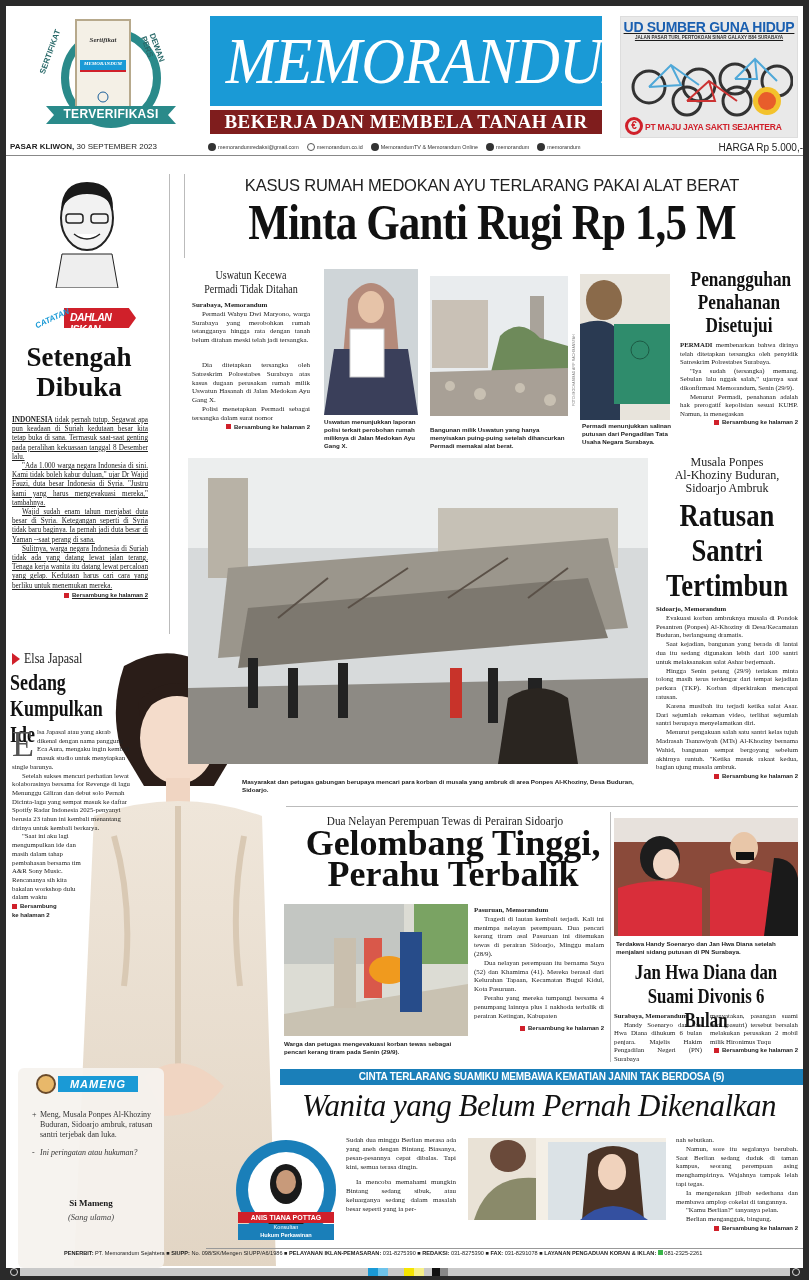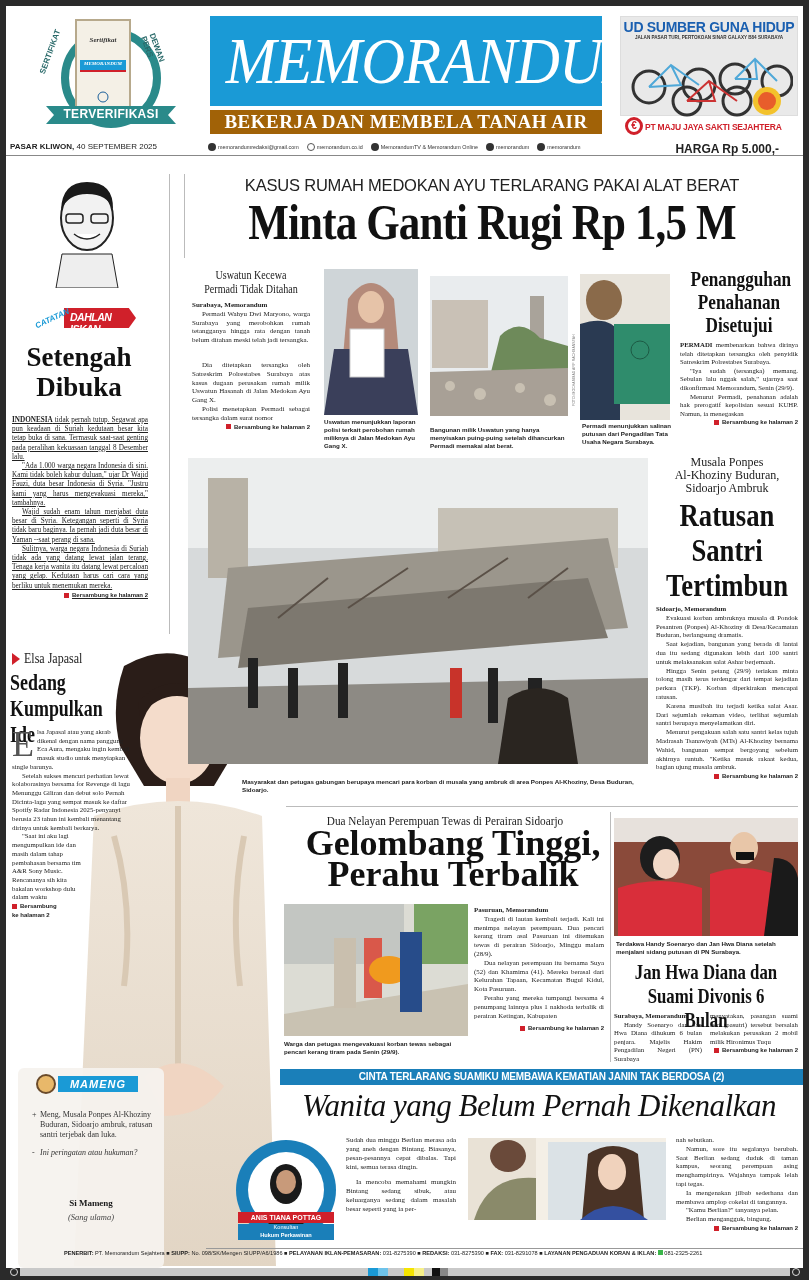--- a/index.html
+++ b/index.html
@@ -34,25 +34,25 @@
     <div class="abs" style="left:40px;top:22px;width:54px;text-align:center;font-size:7px;font-style:italic;font-weight:bold;color:#333">Sertifikat</div>
     <div class="abs" style="left:44px;top:47px;width:46px;text-align:center;font-size:5px;font-style:italic;font-weight:bold;color:#fff">MEMORANDUM</div>
     <div class="abs" style="left:2px;top:58px;font-family:'Liberation Sans',sans-serif;font-size:8px;font-weight:bold;color:#2a6a6a;transform:rotate(-70deg);transform-origin:left top">SERTIFIKAT</div>
     <div class="abs" style="left:120px;top:18px;font-family:'Liberation Sans',sans-serif;font-size:8px;font-weight:bold;color:#2a6a6a;transform:rotate(70deg);transform-origin:left top">DEWAN PERS</div>
     <div class="abs" style="left:18px;top:93px;width:114px;text-align:center;font-family:'Liberation Sans',sans-serif;font-size:12px;font-weight:bold;color:#fff;letter-spacing:0.3px">TERVERIFIKASI</div>
   </div>
 
   <div class="abs" style="left:204px;top:10px;width:392px;height:90px;background:#1a9ad6;">
     <div style="text-align:center;color:#fff;font-family:'Liberation Serif',serif;font-style:italic;font-size:66px;line-height:90px;transform:scaleX(0.92);letter-spacing:-1px">MEMORANDUM</div>
   </div>
-  <div class="abs" style="left:204px;top:104px;width:392px;height:24px;background:#a16207;">
+  <div class="abs" style="left:204px;top:104px;width:392px;height:24px;background:#7f1d1d;">
     <div style="text-align:center;color:#fff;font-family:'Liberation Serif',serif;font-weight:bold;font-size:19px;line-height:24px;letter-spacing:0.5px">BEKERJA DAN MEMBELA TANAH AIR</div>
   </div>
 
-  <div class="abs" style="left:614px;top:10px;width:178px;height:100px;background:#e9e9e9;border:1px solid #ddd;">
+  <div class="abs" style="left:614px;top:10px;width:178px;height:122px;background:#e9e9e9;border:1px solid #ddd;text-decoration:underline;">
     <div style="font-family:'Liberation Sans',sans-serif;font-weight:bold;color:#1a5fb0;font-size:14px;text-align:center;margin-top:2px;letter-spacing:-0.3px">UD SUMBER GUNA HIDUP</div>
     <div style="font-family:'Liberation Sans',sans-serif;font-weight:bold;color:#333;font-size:4.6px;text-align:center">JALAN PASAR TURI, PERTOKOAN SINAR GALAXY B84 SURABAYA</div>
     <svg class="abs" style="left:6px;top:28px" width="166" height="72" viewBox="0 0 166 72">
       <g fill="none" stroke="#333" stroke-width="3">
         <circle cx="22" cy="42" r="16"></circle>
           <circle cx="72" cy="40" r="16"></circle>
         <circle cx="60" cy="56" r="14"></circle>
           <circle cx="110" cy="56" r="14"></circle>
         <circle cx="108" cy="34" r="15"></circle>
           <circle cx="150" cy="36" r="15"></circle>
@@ -66,21 +66,21 @@
         </g>
       <circle cx="140" cy="56" r="14" fill="#f3c22c"></circle>
         <circle cx="140" cy="56" r="9" fill="#e85d2b"></circle>
     </svg>
     <div class="abs" style="left:4px;top:100px;width:18px;height:18px;border-radius:50%;border:3px solid #d0202a;color:#d0202a;font-size:10px;font-weight:bold;text-align:center;line-height:12px;font-family:'Liberation Sans',sans-serif">€</div>
     <div class="abs" style="left:24px;top:105px;font-family:'Liberation Sans',sans-serif;font-weight:bold;color:#d0202a;font-size:8.5px;letter-spacing:-0.2px">PT MAJU JAYA SAKTI SEJAHTERA</div>
   </div>
 
   <div class="abs sans" style="left:0;top:134px;width:797px;height:16px;border-bottom:1px solid #888;">
     <div class="abs" style="left:4px;top:2px;font-size:8px;color:#222">
-      <b>PASAR KLIWON,</b><span> 40 SEPTEMBER 2025</span>
+      <b>PASAR KLIWON,</b><span> 30 SEPTEMBER 2023</span>
     </div>
     <div class="abs" style="left:202px;top:3px;display:flex;gap:8px;font-size:5.4px;color:#333;align-items:center">
       <span style="display:flex;align-items:center;gap:2px">
           <span style="display:inline-block;width:8px;height:8px;border-radius:50%;background:#333"></span>
           <span>memorandumredaksi@gmail.com</span>
         </span>
       <span style="display:flex;align-items:center;gap:2px">
           <span style="display:inline-block;width:8px;height:8px;border-radius:50%;border:1.5px solid #555"></span>
           <span>memorandum.co.id</span>
         </span>
@@ -90,21 +90,21 @@
         </span>
       <span style="display:flex;align-items:center;gap:2px">
           <span style="display:inline-block;width:8px;height:8px;border-radius:50%;background:#333"></span>
           <span>memorandum</span>
         </span>
       <span style="display:flex;align-items:center;gap:2px">
           <span style="display:inline-block;width:8px;height:8px;border-radius:50%;background:#333"></span>
           <span>memorandum</span>
         </span>
     </div>
-    <div class="abs" style="right:24px;top:2px;font-size:12px;font-weight:bold;color:#222">HARGA Rp 5.000,-</div>
+    <div class="abs" style="right:0;top:2px;font-size:10px;font-weight:normal;color:#222">HARGA Rp 5.000,-</div>
   </div>
 
   <svg class="abs" style="left:36px;top:164px" width="90" height="118" viewBox="0 0 90 118">
     <ellipse cx="45" cy="48" rx="26" ry="32" fill="#f2f2f2" stroke="#222" stroke-width="2"></ellipse>
     <path d="M19 40 Q20 12 45 12 Q72 12 71 40 Q66 24 45 24 Q26 24 19 40Z" fill="#1a1a1a"></path>
     <rect x="24" y="44" width="17" height="9" rx="3" fill="none" stroke="#222" stroke-width="1.5"></rect>
     <rect x="49" y="44" width="17" height="9" rx="3" fill="none" stroke="#222" stroke-width="1.5"></rect>
     <path d="M32 64 Q45 74 58 64" fill="#fff" stroke="#222" stroke-width="1.5"></path>
     <path d="M14 118 L20 84 L70 84 L76 118Z" fill="#eee" stroke="#222"></path>
   </svg>
@@ -342,21 +342,21 @@
   <div class="abs body-t" style="left:608px;top:1006px;width:88px;font-size:6.8px;line-height:8.6px">
     <div style="font-weight:bold">Surabaya, Memorandum</div>
     <p>Handy Soenaryo dan Jan Hwa Diana dihukum 6 bulan penjara. Majelis Hakim Pengadilan Negeri (PN) Surabaya</p>
   </div>
   <div class="abs body-t" style="left:704px;top:1006px;width:88px;font-size:6.8px;line-height:8.6px">
     <p style="text-indent:0">menyatakan, pasangan suami istri (pasutri) tersebut bersalah melakukan perusakan 2 mobil milik Hironimus Tuqu</p>
     <div class="cont"><span class="sq"></span><span>Bersambung ke halaman 2</span></div>
   </div>
 
   <div class="abs" style="left:274px;top:1063px;width:523px;height:16px;background:#1a7fb9;">
-    <div style="text-align:center;color:#fff;font-family:'Liberation Sans',sans-serif;font-weight:bold;font-size:10px;line-height:16px;letter-spacing:-0.2px">CINTA TERLARANG SUAMIKU MEMBAWA KEMATIAN JANIN TAK BERDOSA (2)</div>
+    <div style="text-align:center;color:#fff;font-family:'Liberation Sans',sans-serif;font-weight:bold;font-size:10px;line-height:16px;letter-spacing:-0.2px">CINTA TERLARANG SUAMIKU MEMBAWA KEMATIAN JANIN TAK BERDOSA (5)</div>
   </div>
   <div class="abs" style="left:268px;top:1080px;width:530px;text-align:center;font-family:'Liberation Serif',serif;font-style:italic;font-size:31px;line-height:40px;color:#111;letter-spacing:-0.5px">Wanita yang Belum Pernah Dikenalkan</div>
 
   <div class="abs" style="left:226px;top:1130px;width:108px;height:108px;">
     <svg width="108" height="108" viewBox="0 0 108 108">
       <circle cx="54" cy="54" r="50" fill="#1a7fb9"></circle>
       <circle cx="54" cy="54" r="38" fill="#fff"></circle>
       <ellipse cx="54" cy="48" rx="16" ry="20" fill="#1a1a1a"></ellipse>
       <ellipse cx="54" cy="46" rx="10" ry="12" fill="#c89a7a"></ellipse>
       <path d="M34 90 Q54 66 74 90Z" fill="#1a1a1a"></path>

